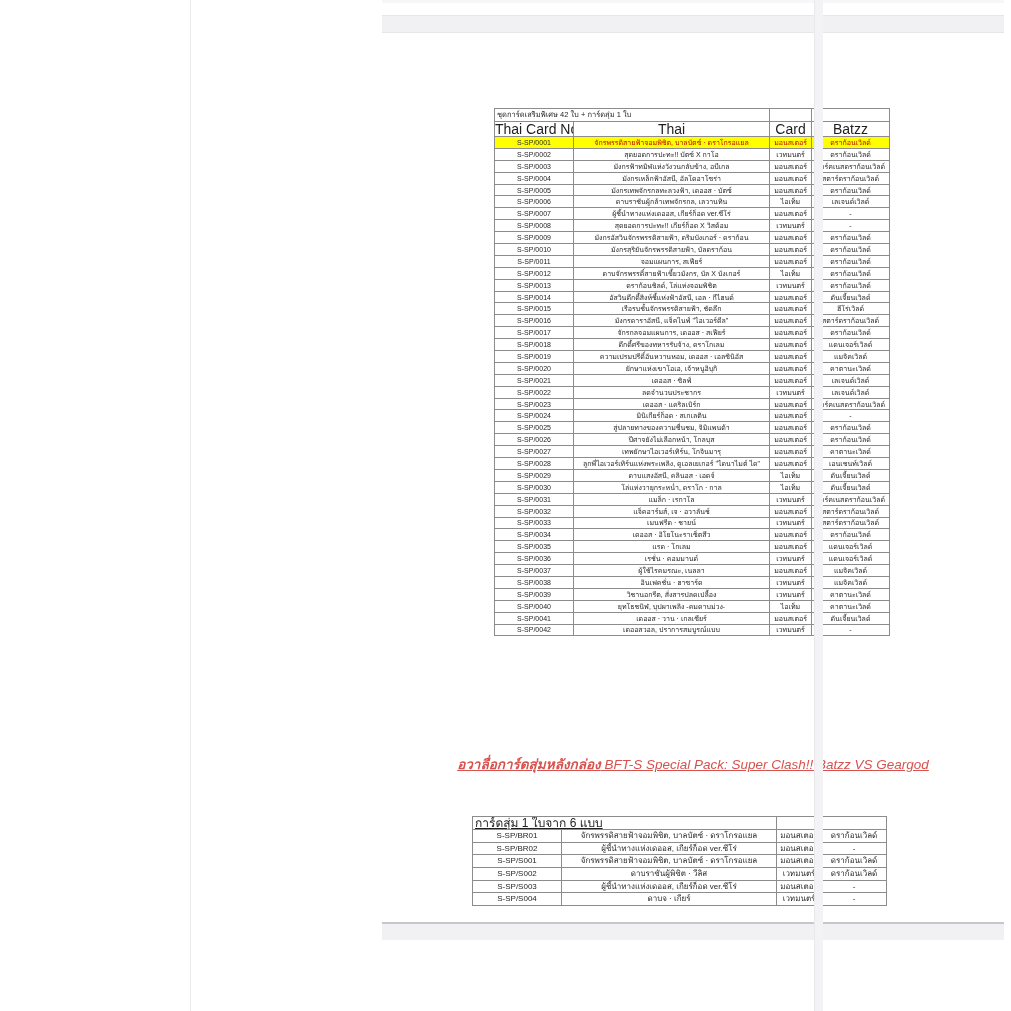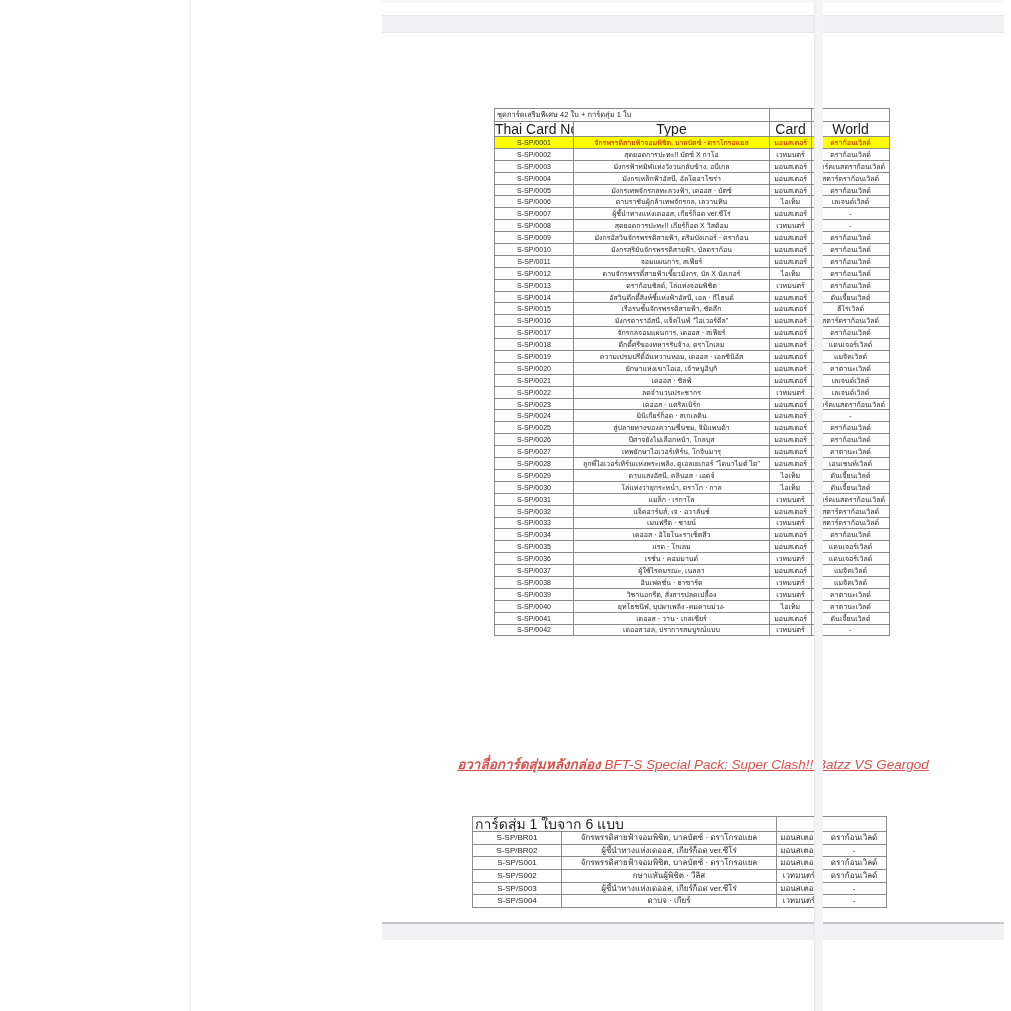--- a/index.html
+++ b/index.html
@@ -20,21 +20,21 @@
   .cardtable td,.cardtable th{border:1px solid var(--grid_border,#8c8c8c);
     text-align:center;vertical-align:middle;padding:0;overflow:hidden;white-space:nowrap;
     font-weight:normal;line-height:1;}
   .cardtable .title{text-align:left;padding-left:2px;}
 
   .top{left:303px;top:108px;width:395px;font-size:7px;}
   .top .title-row td{height:12px;font-size:7.5px;}
   .top .head-row th{height:13px;font-size:14px;}
   .top tbody.data td{height:10.9px;}
   .bottom{left:281px;top:816px;width:414px;font-size:8px;}
-  .bottom .title-row td{height:12px;font-size:14px;}
+  .bottom .title-row td{height:12px;font-size:12px;text-decoration:underline;}
   .bottom tbody.data td{height:11.7px;text-align:center;}
 
   tr.hl td{background:var(--highlight_bg,#ffff00);color:var(--highlight_text,#c00000);}
   tr.hl td:first-child{color:#2a2a2a;}
 
   .heading{position:absolute;left:191px;top:753px;width:622px;text-align:center;
            font-style:italic;font-size:13.5px;color:var(--heading_red,#d6524e);}
   .heading u{text-decoration:underline;}
   .h-thai{font-weight:bold;}
   .h-latin{font-weight:normal;}
@@ -56,23 +56,23 @@
           <col style="width:78px">
         </colgroup>
       <tbody>
         <tr class="title-row">
           <td colspan="2" class="title">ชุดการ์ดเสริมพิเศษ 42 ใบ + การ์ดสุ่ม 1 ใบ</td>
           <td></td>
           <td></td>
         </tr>
         <tr class="head-row">
           <th>Thai Card No.</th>
-          <th>Type</th>
+          <th>Thai</th>
           <th>Card</th>
-          <th>World</th>
+          <th>Batzz</th>
         </tr>
       </tbody>
       <tbody class="data">
           <tr class="hl">
             <td>S-SP/0001</td>
             <td>จักรพรรดิสายฟ้าจอมพิชิต, บาลบัตซ์ · ดราโกรอแยล</td>
             <td>มอนสเตอร์</td>
             <td>ดราก้อนเวิลด์</td>
           </tr>
           <tr>
@@ -358,21 +358,21 @@
             <td>-</td>
           </tr>
           <tr>
             <td>S-SP/S001</td>
             <td>จักรพรรดิสายฟ้าจอมพิชิต, บาลบัตซ์ · ดราโกรอแยล</td>
             <td>มอนสเตอร์</td>
             <td>ดราก้อนเวิลด์</td>
           </tr>
           <tr>
             <td>S-SP/S002</td>
-            <td>กษาแหันผู้พิชิต · วีลิส</td>
+            <td>ดาบราชันผู้พิชิต · วีลิส</td>
             <td>เวทมนตร์</td>
             <td>ดราก้อนเวิลด์</td>
           </tr>
           <tr>
             <td>S-SP/S003</td>
             <td>ผู้ชี้นำทางแห่งเดออส, เกียร์ก็อด ver.ซีโร่</td>
             <td>มอนสเตอร์</td>
             <td>-</td>
           </tr>
           <tr>

